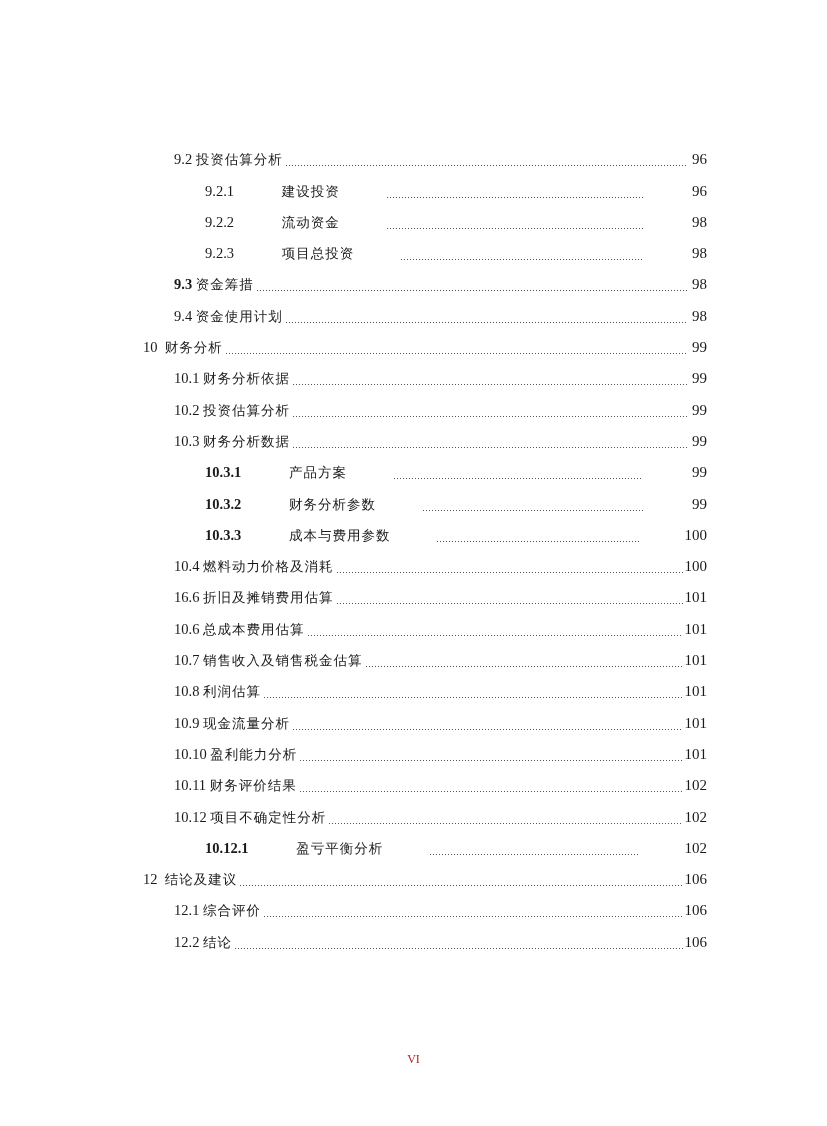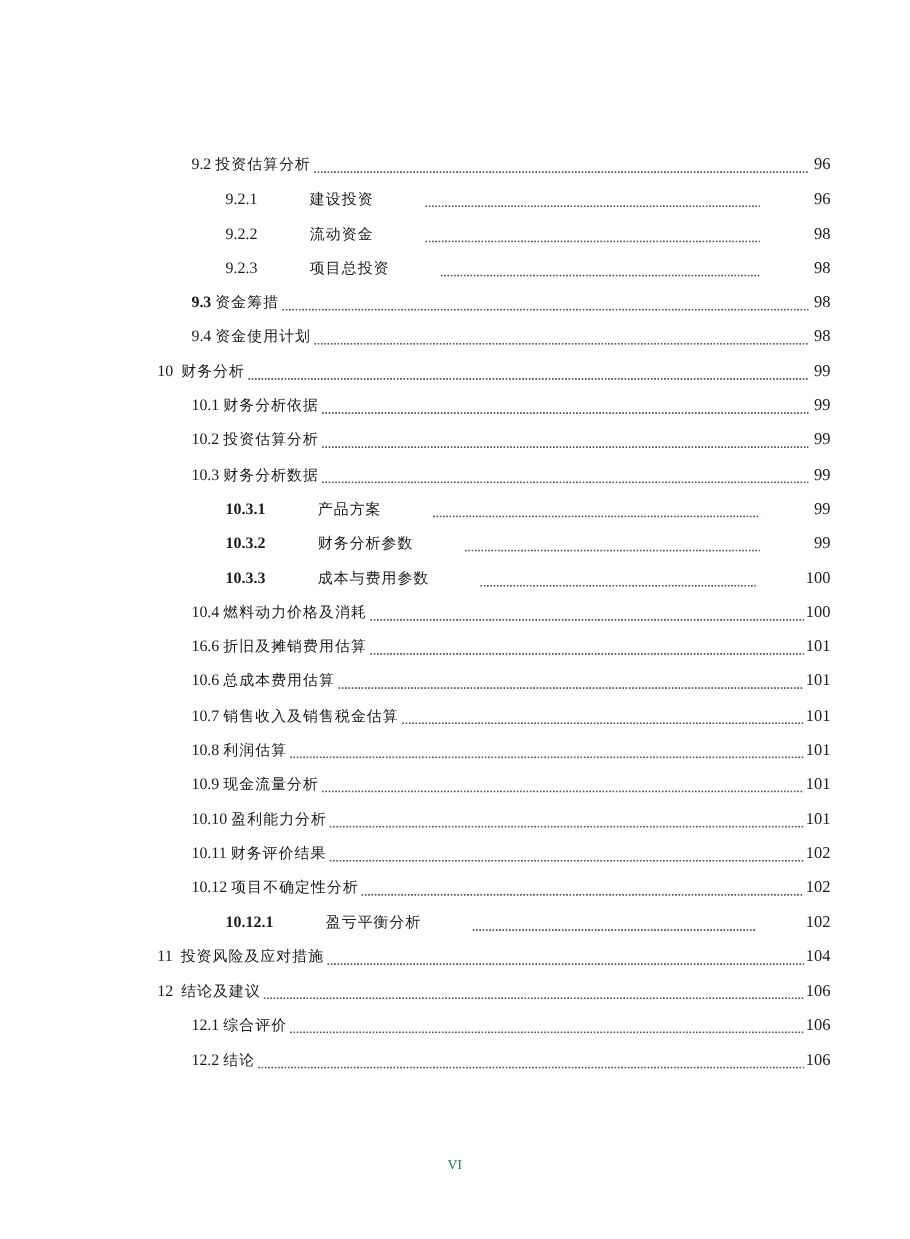--- a/index.html
+++ b/index.html
@@ -18,25 +18,25 @@
     .toc {
       position: absolute;
       left: 0;
       top: 139px;
       width: 827px;
     }
     .toc-row {
       position: relative;
       height: 31.3px;
       display: flex;
-      align-items: flex-start;
+      align-items: flex-end;
       font-size: 14px;
       line-height: 22px;
       box-sizing: border-box;
-      padding-right: 72px;
+      padding-right: 120px;
     }
     .toc-row.lvl-1 { padding-left: 143px; }
     .toc-row.lvl-2 { padding-left: 174px; }
     .toc-row.lvl-3 { padding-left: 205px; gap: 44px; }
     .toc-num {
       white-space: pre;
       font-family: "Liberation Serif", "DejaVu Serif", serif;
       font-size: 14.5px;
     }
     .toc-num.bold { font-weight: bold; }
@@ -61,21 +61,21 @@
       text-align: right;
     }
     .page-footer {
       position: absolute;
       top: 1052px;
       left: 0;
       width: 827px;
       text-align: center;
       font-family: "Liberation Serif", "DejaVu Serif", serif;
       font-size: 12px;
-      color: #15803d;
+      color: #b91c1c;
     }
   </style>
 </head>
 <body>
 
 <div class="toc" id="toc">
     <div class="toc-row lvl-2">
       <span class="toc-num">9.2 </span>
       <span class="toc-title">投资估算分析</span>
       <span class="toc-leader"></span>
@@ -207,26 +207,20 @@
       <span class="toc-leader"></span>
       <span class="toc-page">102</span>
     </div>
     <div class="toc-row lvl-3">
       <span class="toc-num bold">10.12.1 </span>
       <span class="toc-title">盈亏平衡分析</span>
       <span class="toc-leader"></span>
       <span class="toc-page">102</span>
     </div>
     <div class="toc-row lvl-1">
-      <span class="toc-num">11  </span>
-      <span class="toc-title">投资风险及应对措施</span>
-      <span class="toc-leader"></span>
-      <span class="toc-page">104</span>
-    </div>
-    <div class="toc-row lvl-1">
       <span class="toc-num">12  </span>
       <span class="toc-title">结论及建议</span>
       <span class="toc-leader"></span>
       <span class="toc-page">106</span>
     </div>
     <div class="toc-row lvl-2">
       <span class="toc-num">12.1 </span>
       <span class="toc-title">综合评价</span>
       <span class="toc-leader"></span>
       <span class="toc-page">106</span>

